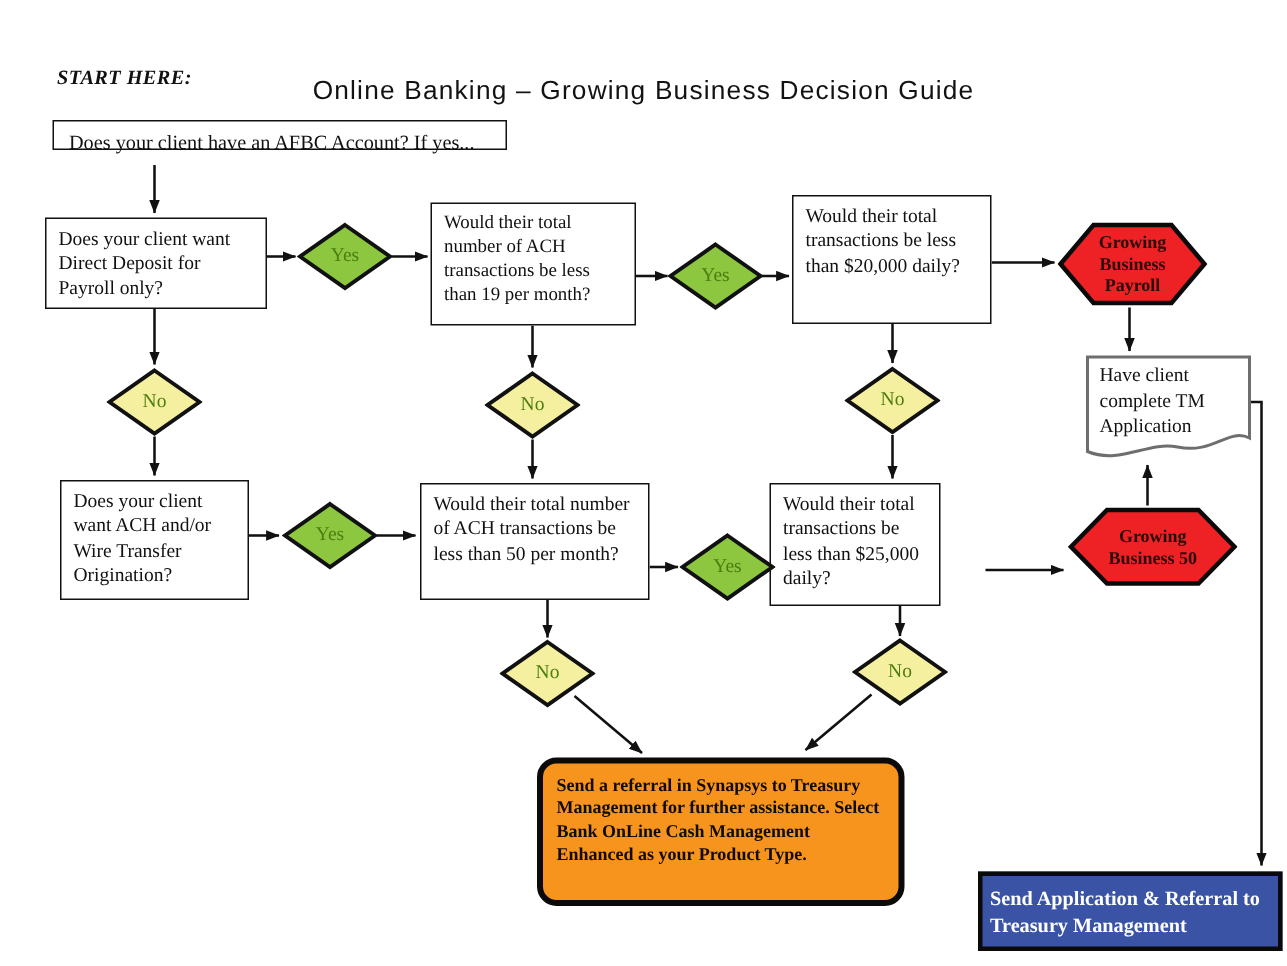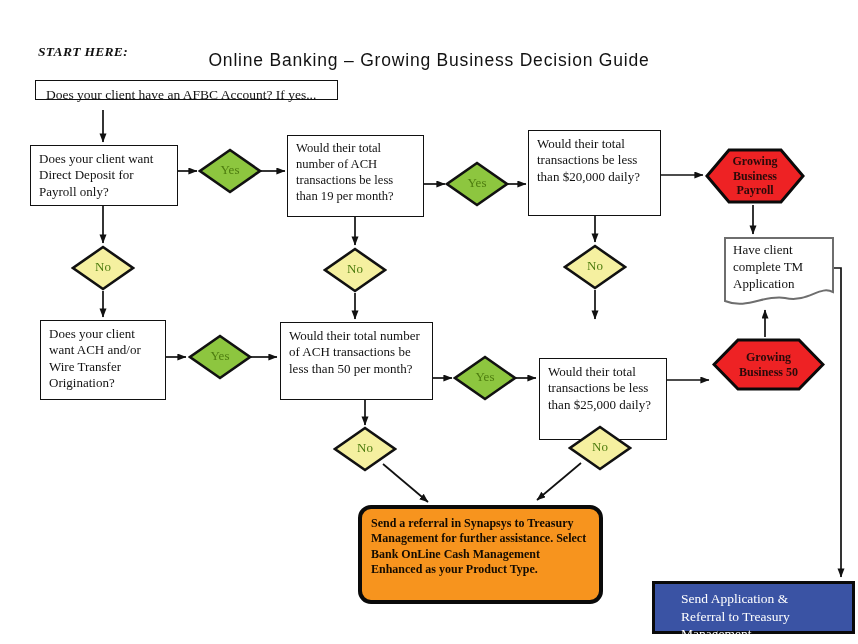--- a/index.html
+++ b/index.html
@@ -34,21 +34,21 @@
     line-height: 1.26;
     box-sizing: border-box;
     padding: 5px 8px;
   }
   #q-afbc { left: 35px; top: 80px; width: 303px; height: 20px; padding: 5px 10px; font-size: 13.5px; }
   #q-dd    { left: 30px;  top: 145px; width: 148px; height: 61px; }
   #q-ach19 { left: 287px; top: 135px; width: 137px; height: 82px; font-size: 12.6px; }
   #q-20k   { left: 528px; top: 130px; width: 133px; height: 86px; }
   #q-wire  { left: 40px;  top: 320px; width: 126px; height: 80px; }
   #q-ach50 { left: 280px; top: 322px; width: 153px; height: 78px; }
-  #q-25k   { left: 539px; top: 322px; width: 128px; height: 82px; margin-top: 36px; }
+  #q-25k   { left: 513px; top: 322px; width: 114px; height: 82px; }
 
   .diamond { width: 64px; height: 46px; }
   .diamond svg { position: absolute; left: 0; top: 0; }
   .diamond .d-label {
     position: absolute; left: 0; top: 0; width: 64px; height: 44px;
     display: flex; align-items: center; justify-content: center;
     font-weight: normal; font-size: 13px; color: #4d7c0f;
   }
   .hex { }
   .hex svg { position: absolute; left: 0; top: 0; }
@@ -73,22 +73,22 @@
     box-sizing: border-box;
     padding: 7px 9px;
     font-weight: bold; font-size: 12px; line-height: 1.28;
     color: #130b02;
   }
   #send-app-box {
     left: 652px; top: 581px; width: 203px; height: 53px;
     background: #3A53A4;
     border: 3px solid #0a0a0a;
     box-sizing: border-box;
-    padding: 6px 26px;
-    font-weight: normal; font-size: 13.5px; line-height: 1.3;
+    padding: 6px 5px;
+    font-weight: bold; font-size: 13.5px; line-height: 1.3;
     color: #ffffff;
   }
   #connectors { left: 0; top: 0; pointer-events: none; }
 </style>
 </head>
 <body>
 
 <div id="canvas">
 
   <div class="abs" id="title">Online Banking – Growing Business Decision Guide</div>

